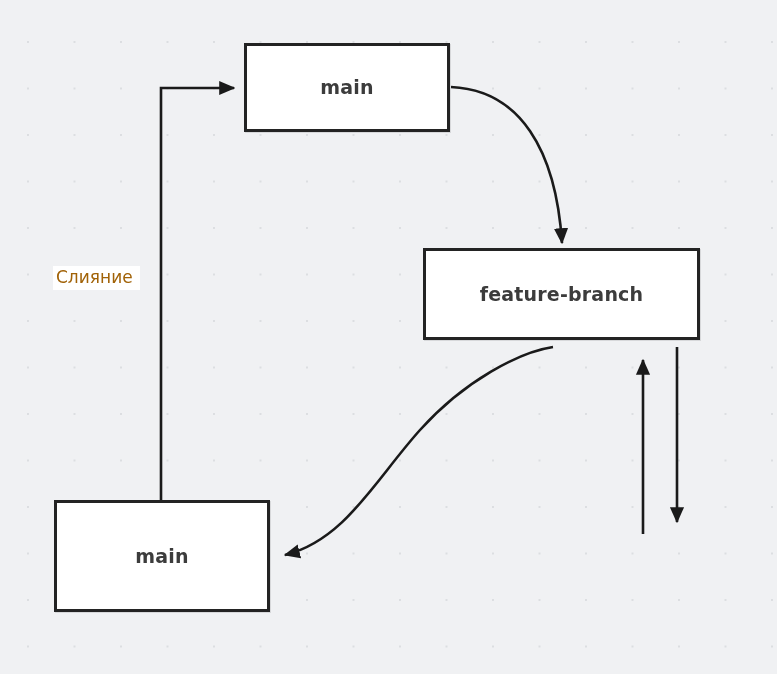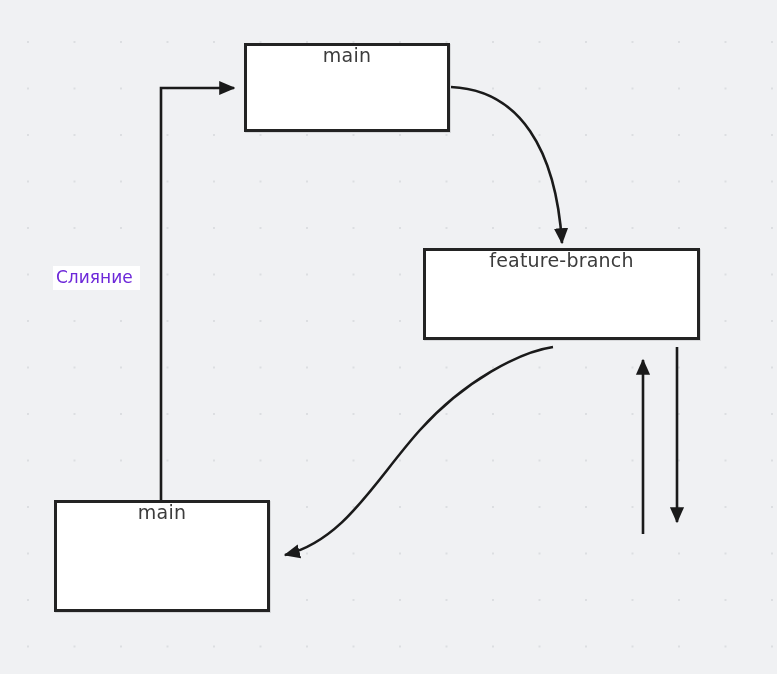--- a/index.html
+++ b/index.html
@@ -31,34 +31,36 @@
     width: 777px;
     height: 674px;
     pointer-events: none;
   }
   .node {
     position: absolute;
     box-sizing: border-box;
     background: #ffffff;
     border: 3px solid #232323;
     display: flex;
+    align-items: center;
     justify-content: center;
     box-shadow: 1px 1px 0 rgba(0,0,0,0.10);
+    font-weight: bold;
   }
   .node-label {
     color: #3c3c3c;
     font-size: 19px;
     line-height: 1;
     letter-spacing: 0.2px;
     white-space: nowrap;
   }
   .edge-label {
     position: absolute;
     background: #ffffff;
-    color: #6d28d9;
+    color: #a16207;
     font-size: 17px;
     line-height: 1;
     padding: 3px 7px 4px 3px;
     white-space: nowrap;
   }
 </style>
 </head>
 <body>
 
 <div id="canvas">

